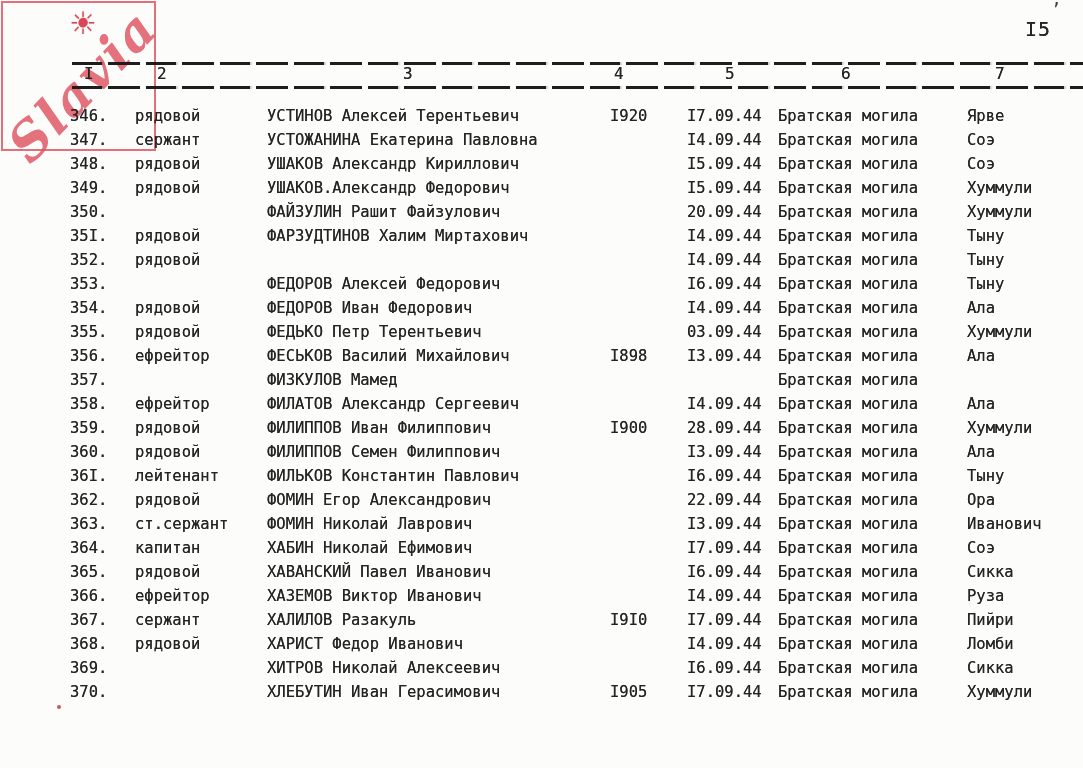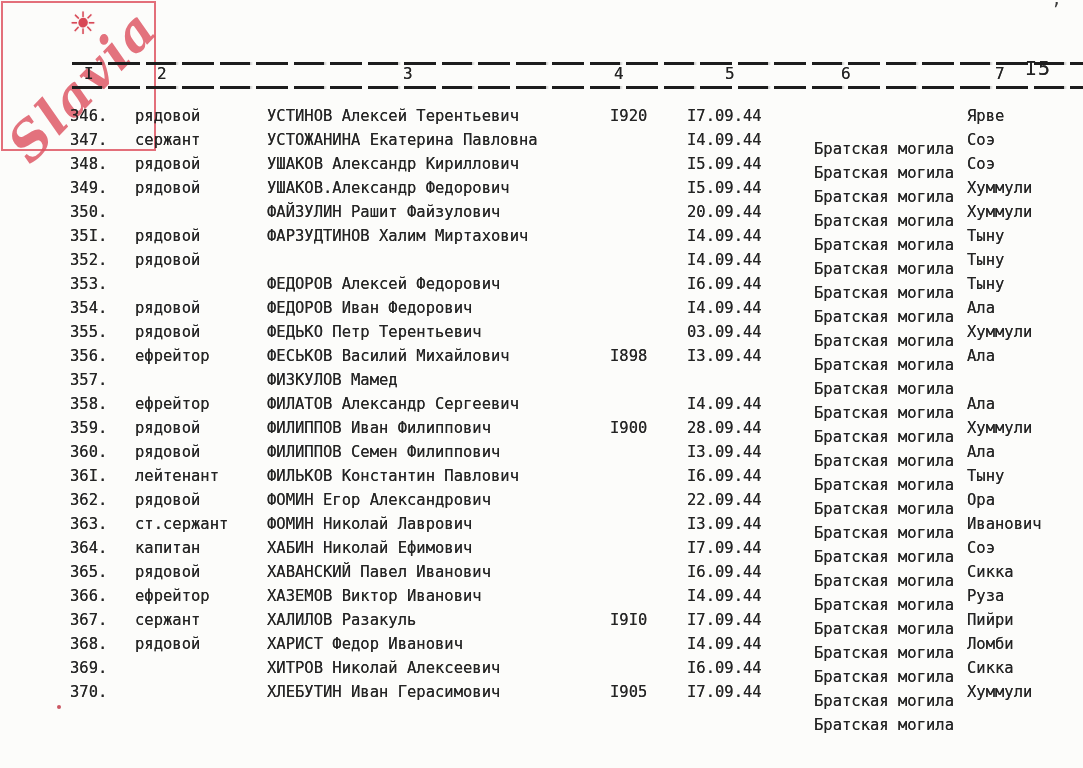--- a/index.html
+++ b/index.html
@@ -34,24 +34,24 @@
   .ch-1{left:84px;} .ch-2{left:157px;} .ch-3{left:403px;} .ch-4{left:614px;}
   .ch-5{left:725px;} .ch-6{left:841px;} .ch-7{left:995px;}
   
   .row{position:absolute;left:0;width:100%;height:24px;}
   .c{position:absolute;top:0;font-size:15.5px;white-space:pre;text-shadow:0 0 0.6px rgba(20,20,20,.75);}
   .c-num{left:70px;}
   .c-rank{left:135px;}
   .c-name{left:267px;}
   .c-born{left:610px;}
   .c-died{left:687px;}
-  .c-grave{left:814px;margin-top:33px;}
+  .c-grave{left:778px;}
   .c-place{left:967px;}
   
-  .pageno{position:absolute;left:1025px;top:19px;font-size:20px;letter-spacing:1px;text-shadow:0 0 0.6px rgba(20,20,20,.75);margin-top:39px;}
+  .pageno{position:absolute;left:1025px;top:19px;font-size:20px;letter-spacing:1px;text-shadow:0 0 0.6px rgba(20,20,20,.75);}
   .straymark{position:absolute;left:1051px;top:0px;font-size:17px;color:#3a3a3a;}
   
   .wm-box{
     position:absolute;left:1px;top:1px;width:151px;height:146px;
     border:2.5px solid rgba(222,86,99,.85);
     background:rgba(255,255,255,0);
   }
   .wm-sun{
     position:absolute;left:66px;top:2px;
     font-family:"DejaVu Sans",sans-serif;

